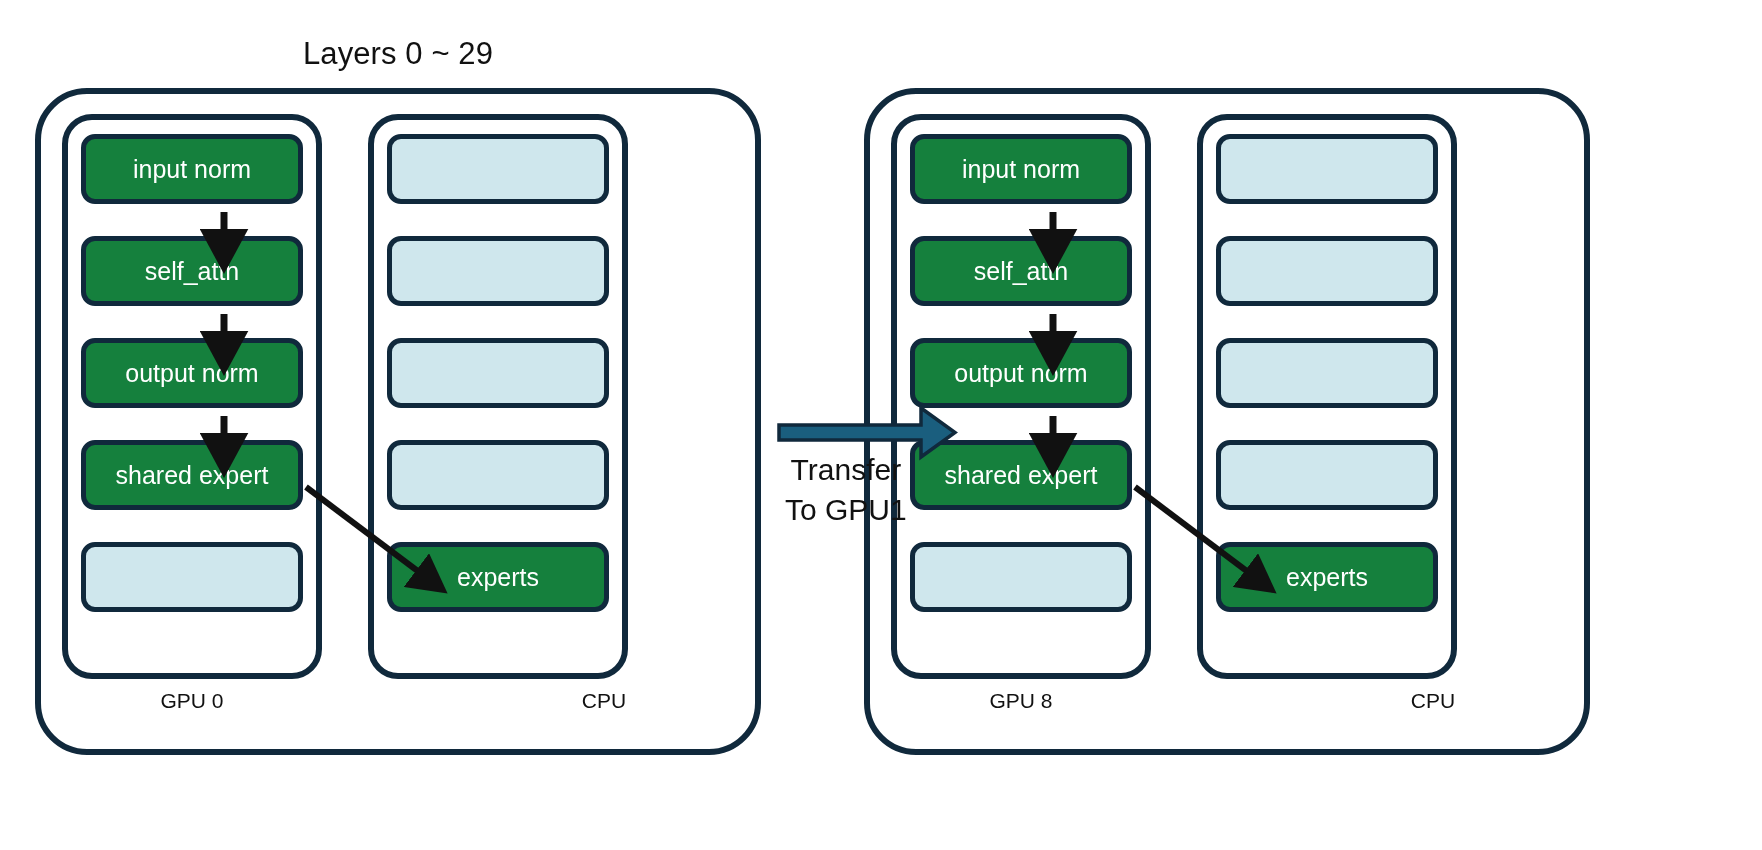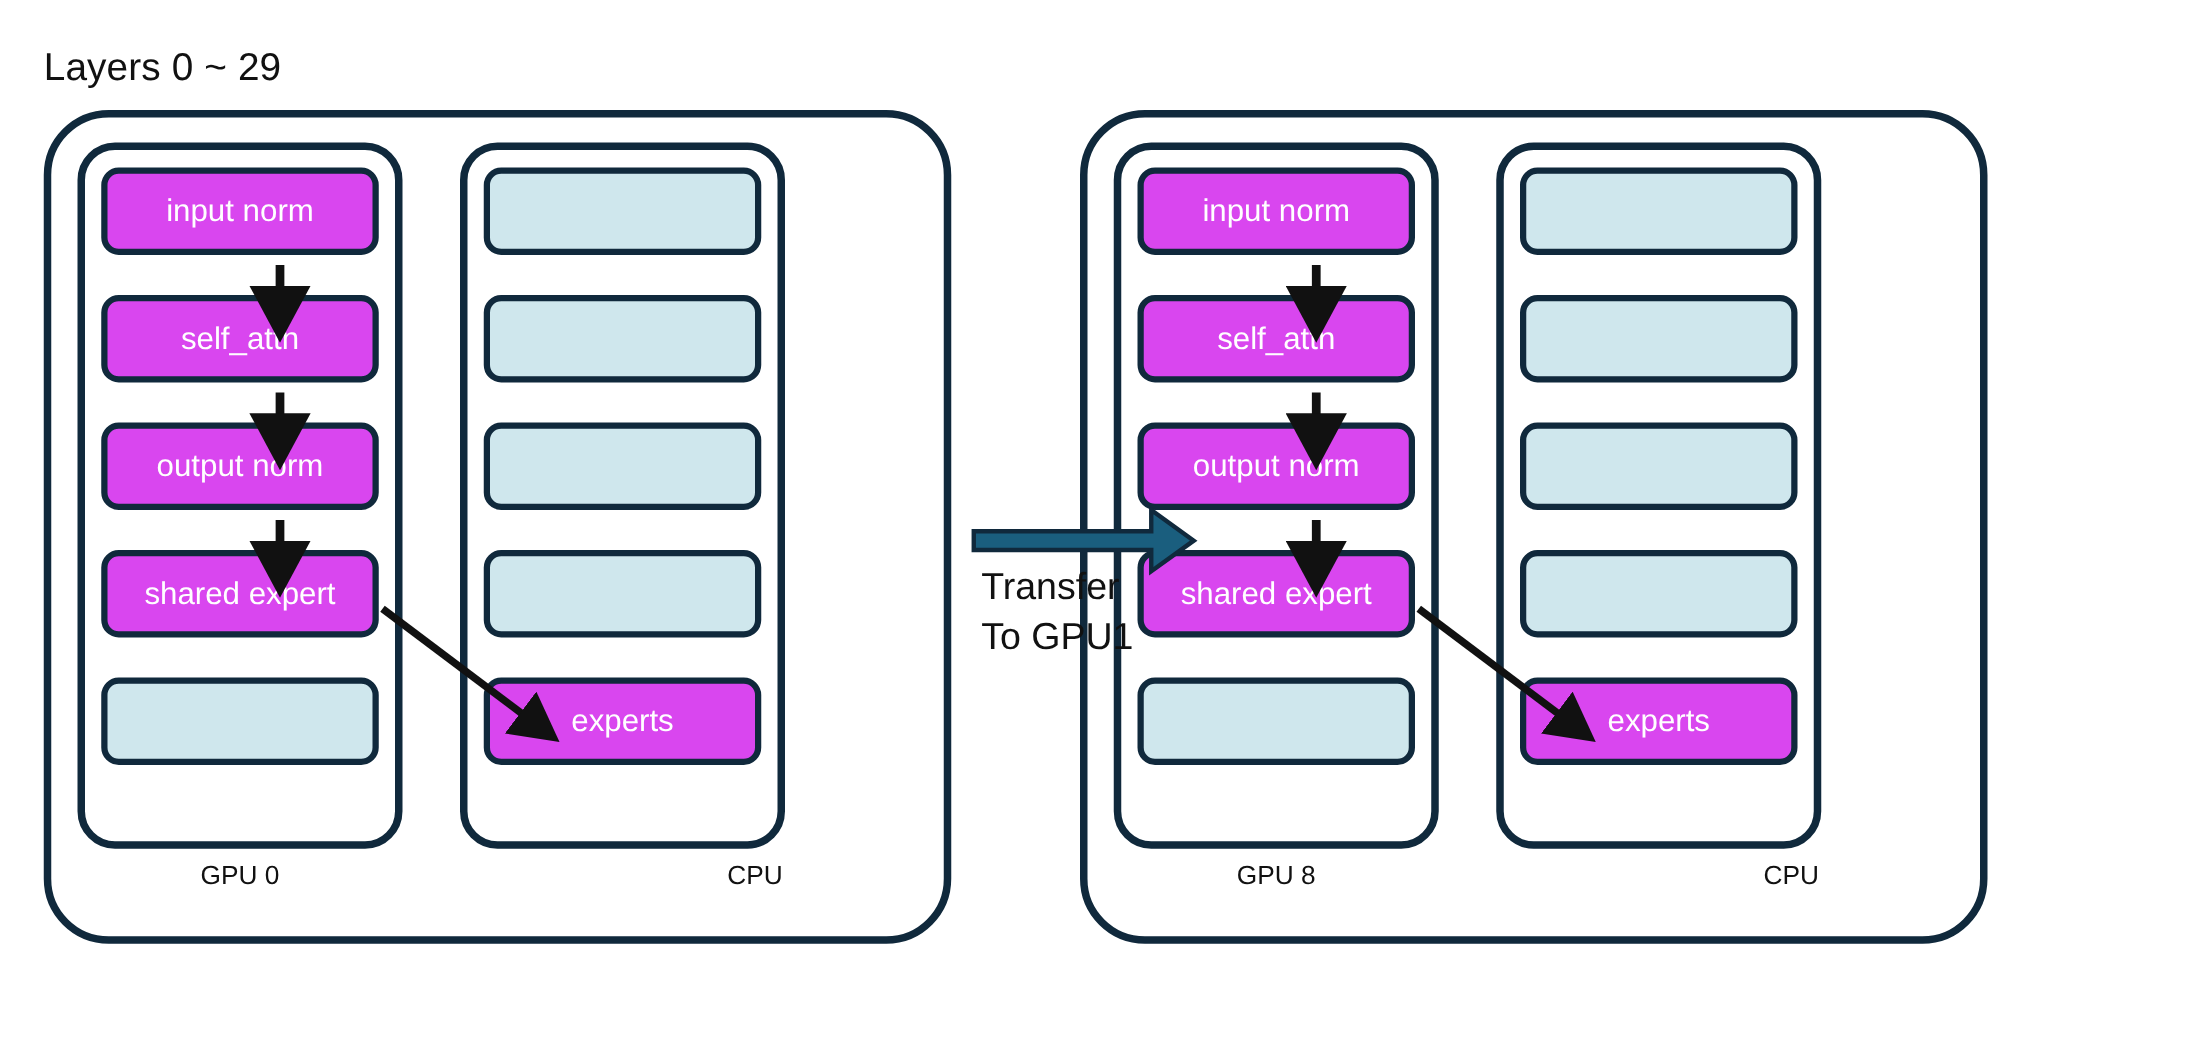--- a/index.html
+++ b/index.html
@@ -6,55 +6,55 @@
   body{
     width:1762px;height:850px;background:#ffffff;
     font-family:"Liberation Sans", sans-serif;
     overflow:hidden;position:relative;
   }
   .stage{position:absolute;inset:0;}
 
   
   .panel{position:absolute;}
   .panel-title{
-    position:absolute;left:0;right:0;top:0;text-align:left;
+    position:absolute;left:0;right:0;top:0;text-align:center;
     font-size:31px;color:#111111;letter-spacing:.1px;white-space:nowrap;
   }
   .outer-box{
     position:absolute;left:0;right:0;
     border:6px solid #10293c;border-radius:52px;background:#ffffff;
     box-sizing:border-box;
   }
   .cols{position:absolute;display:flex;box-sizing:border-box;}
   .col{
     border:6px solid #10293c;border-radius:30px;background:#ffffff;
     box-sizing:border-box;display:flex;flex-direction:column;
     align-items:center;padding:14px 0 18px 0;
   }
   .slot{
     box-sizing:border-box;border:5px solid #10293c;border-radius:14px;
     display:flex;align-items:center;justify-content:center;
     color:#ffffff;font-size:25px;white-space:nowrap;
   }
-  .slot.salmon{background:#d946ef;}
+  .slot.salmon{background:#15803d;}
   .slot.blue{background:#cfe7ed;}
   .gap{flex:0 0 auto;}
 
   .dev-label{
     position:absolute;text-align:center;font-size:21px;color:#111111;
     white-space:nowrap;
   }
 
   
   .overlay{position:absolute;inset:0;pointer-events:none;}
 
   
   .transfer-label{
     position:absolute;font-size:30px;color:#111111;line-height:1.33;
-    text-align:left;white-space:nowrap;
+    text-align:center;white-space:nowrap;
   }
 </style>
 </head>
 <body>
 
 <div class="stage">
 
   <div class="panel" style="left:35px;top:36px;width:726px;height:726px;">
 
     <div class="panel-title">Layers 0 ~ 29</div>

